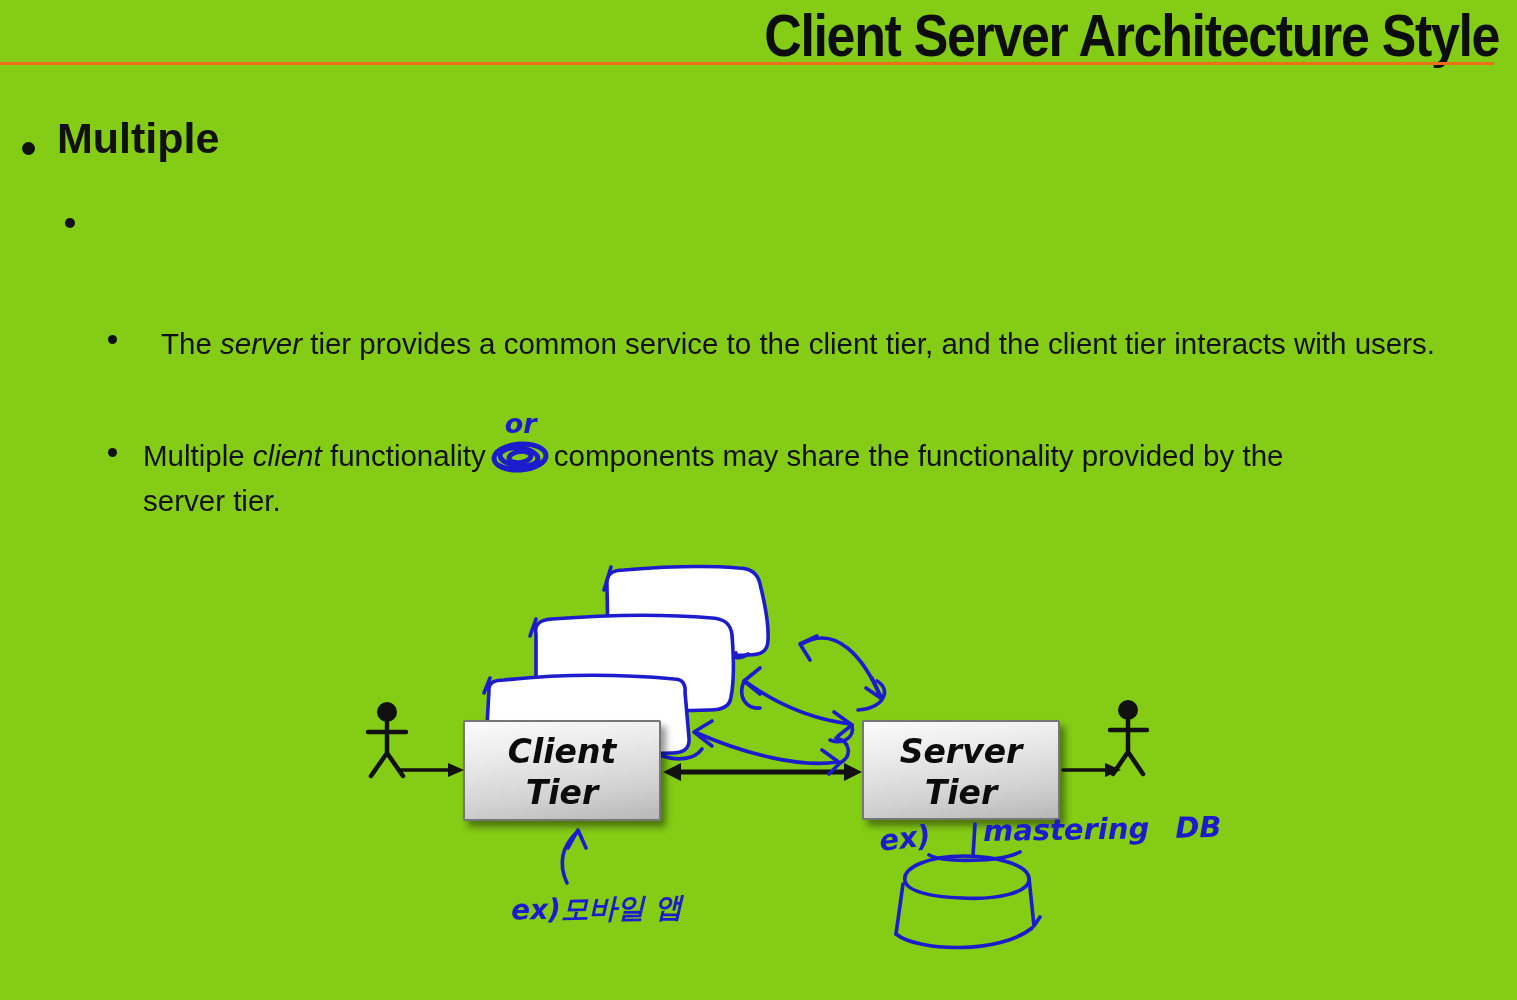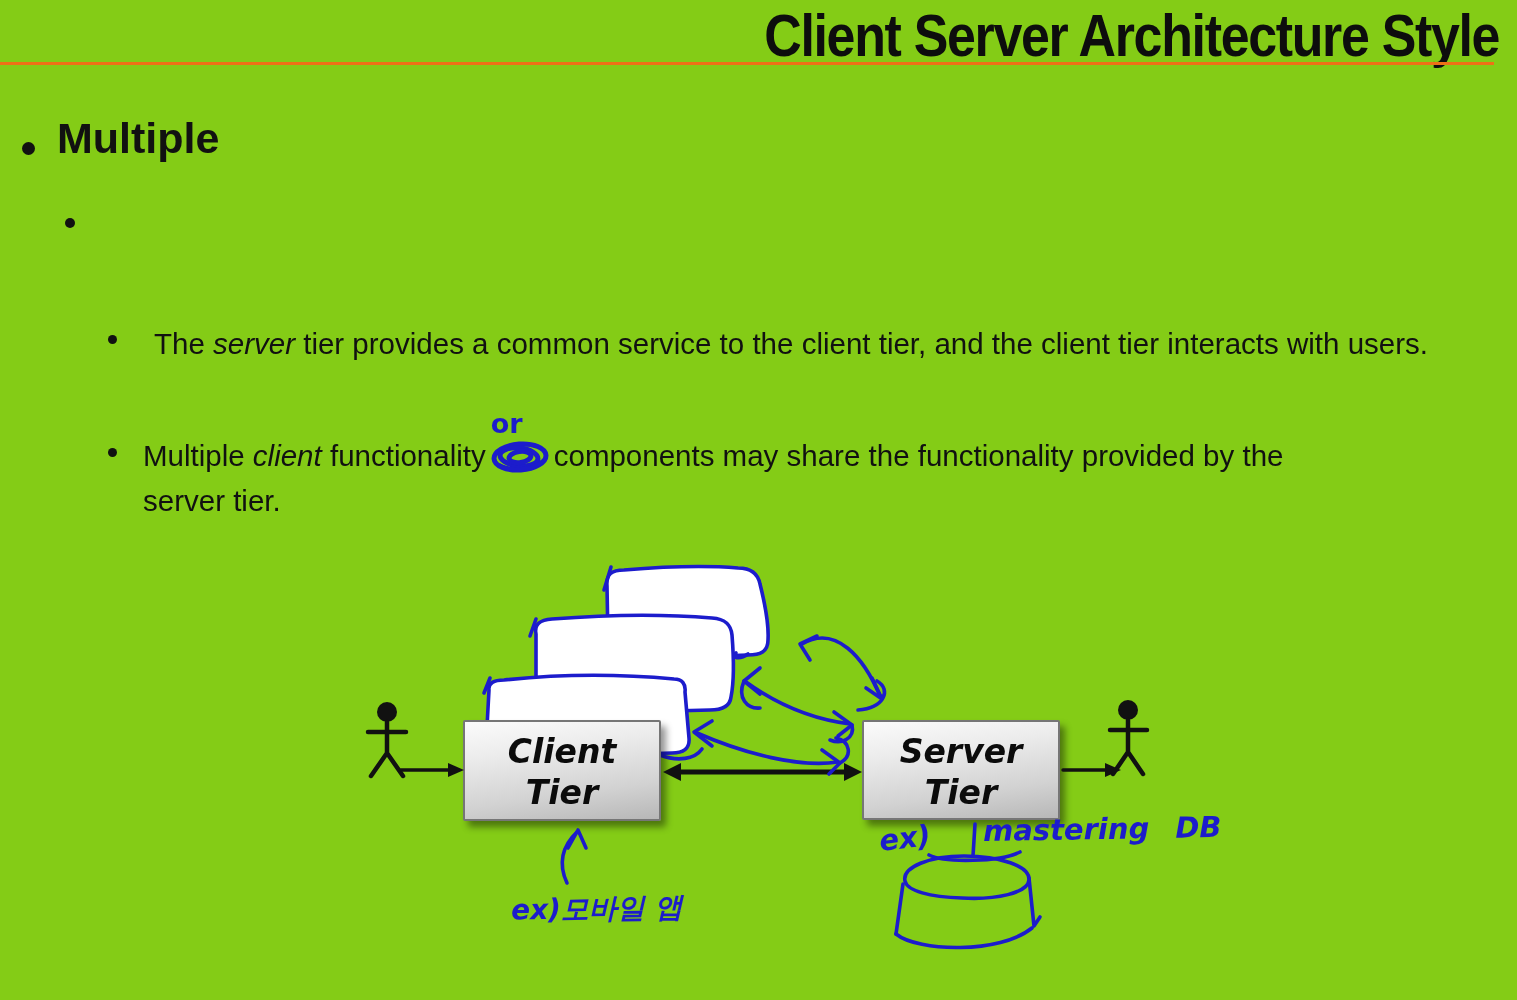--- a/index.html
+++ b/index.html
@@ -17,31 +17,31 @@
     position:absolute;left:0;top:62px;width:1494px;height:3px;background:#ED7117;
   }
   
   .dot{position:absolute;background:#111;border-radius:50%;}
   #dot-l1{left:22px;top:142px;width:13px;height:13px;}
   #dot-l2{left:65px;top:218px;width:10px;height:10px;}
   #dot-l3a{left:108px;top:335px;width:9px;height:9px;}
   #dot-l3b{left:108px;top:448px;width:9px;height:9px;}
   #heading{position:absolute;left:57px;top:114px;font-size:43px;font-weight:800;}
   #p1{position:absolute;left:100px;top:199px;width:1345px;font-size:33.5px;line-height:49px;}
-  #p2a{position:absolute;left:154px;top:321px;width:1292px;font-size:29.5px;line-height:45px;}
+  #p2a{position:absolute;left:161px;top:321px;width:1292px;font-size:29.5px;line-height:45px;}
   #p2b{position:absolute;left:143px;top:433px;width:1212px;font-size:29.5px;line-height:45px;}
   .em{font-style:italic;}
   
   #scribble-wrap{
     position:relative;display:inline-block;width:58px;height:36px;
     vertical-align:-9px;margin:0 5px;
   }
   #or-note{
-    position:absolute;left:0;top:-38px;color:#1C1CCC;
-    font-family:"DejaVu Sans",sans-serif;font-size:27px;font-weight:600;
+    position:absolute;left:14px;top:-38px;color:#1C1CCC;
+    font-family:"DejaVu Sans",sans-serif;font-style:italic;font-size:27px;font-weight:600;
   }
   
   #diagram{position:absolute;left:0;top:540px;width:1517px;height:460px;}
   #sketch-back,#ink-front{position:absolute;left:0;top:0;width:1517px;height:460px;}
   #sketch-back{z-index:1;} #ink-front{z-index:3;pointer-events:none;}
   .tier-box{
     position:absolute;z-index:2;width:198px;box-sizing:border-box;
     border:2px solid #767676;border-radius:2px;
     background:linear-gradient(172deg,#fbfbfb 0%,#ececec 30%,#d2d2d2 70%,#b7b7b7 100%);
     box-shadow:5px 6px 7px rgba(0,0,0,.42);

